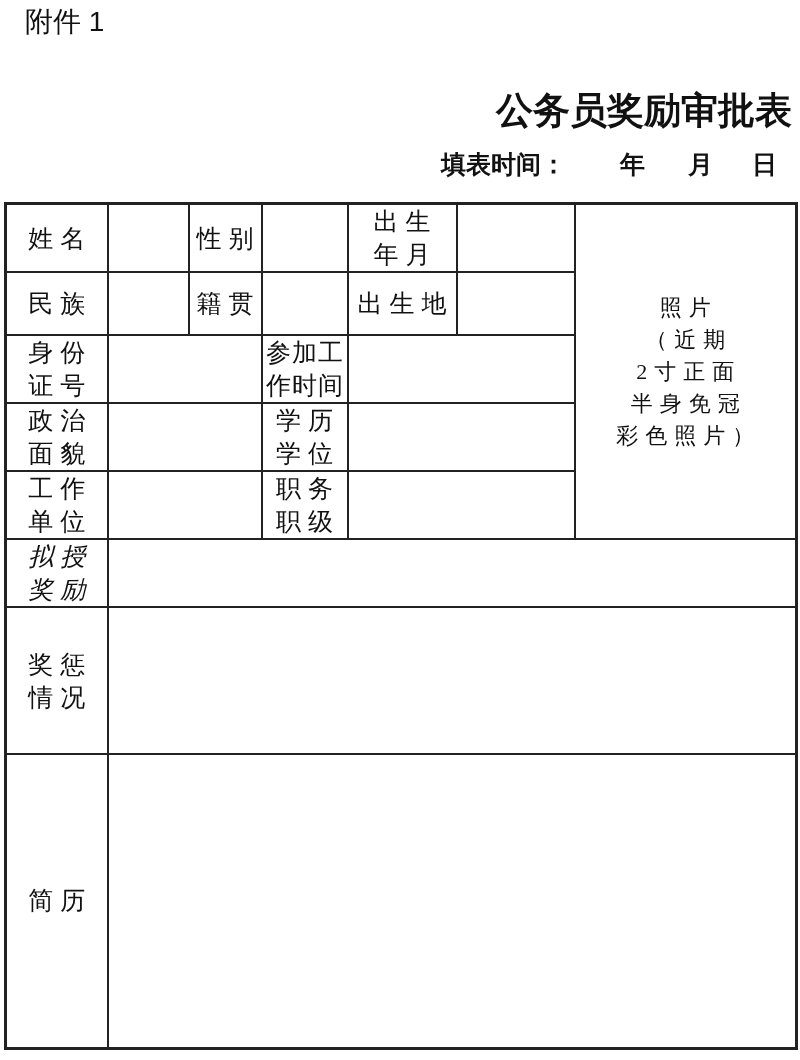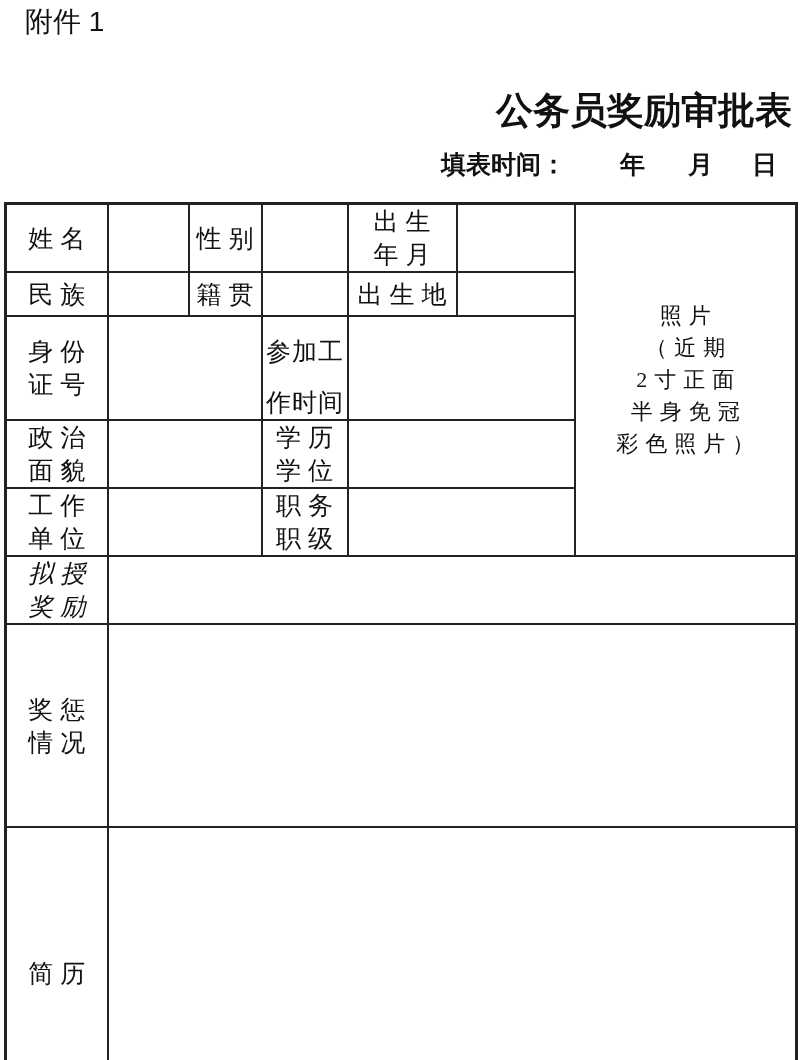--- a/index.html
+++ b/index.html
@@ -65,43 +65,42 @@
     border: 2px solid #222222;
     padding: 0;
     text-align: center;
     vertical-align: middle;
     font-weight: normal;
     font-size: 25px;
     overflow: hidden;
   }
   
   .r1 { height: 66px; }
-  .r2 { height: 44px; }
+  .r2 { height: 63px; }
   .r3 { height: 66px; }
   .r4 { height: 67px; margin-top: 18px; }
   .r5 { height: 65px; }
   .r6 { height: 65px; font-style: italic; }
-  .r7 { height: 203px; }
+  .r7 { height: 147px; }
   .r8 { height: 294px; }
 
   
   .lbl {
     display: block;
     letter-spacing: 7px;
     margin-right: -7px;
     line-height: 33px;
     white-space: nowrap;
   }
   .lbl-tight {
     display: block;
     letter-spacing: 1px;
     margin-right: -1px;
     line-height: 33px;
     white-space: nowrap;
-    margin-top: 18px;
   }
   .photo-cell { vertical-align: middle; }
   .photo-line {
     display: block;
     font-size: 22px;
     letter-spacing: 7px;
     margin-right: -7px;
     line-height: 32px;
     white-space: nowrap;
   }

